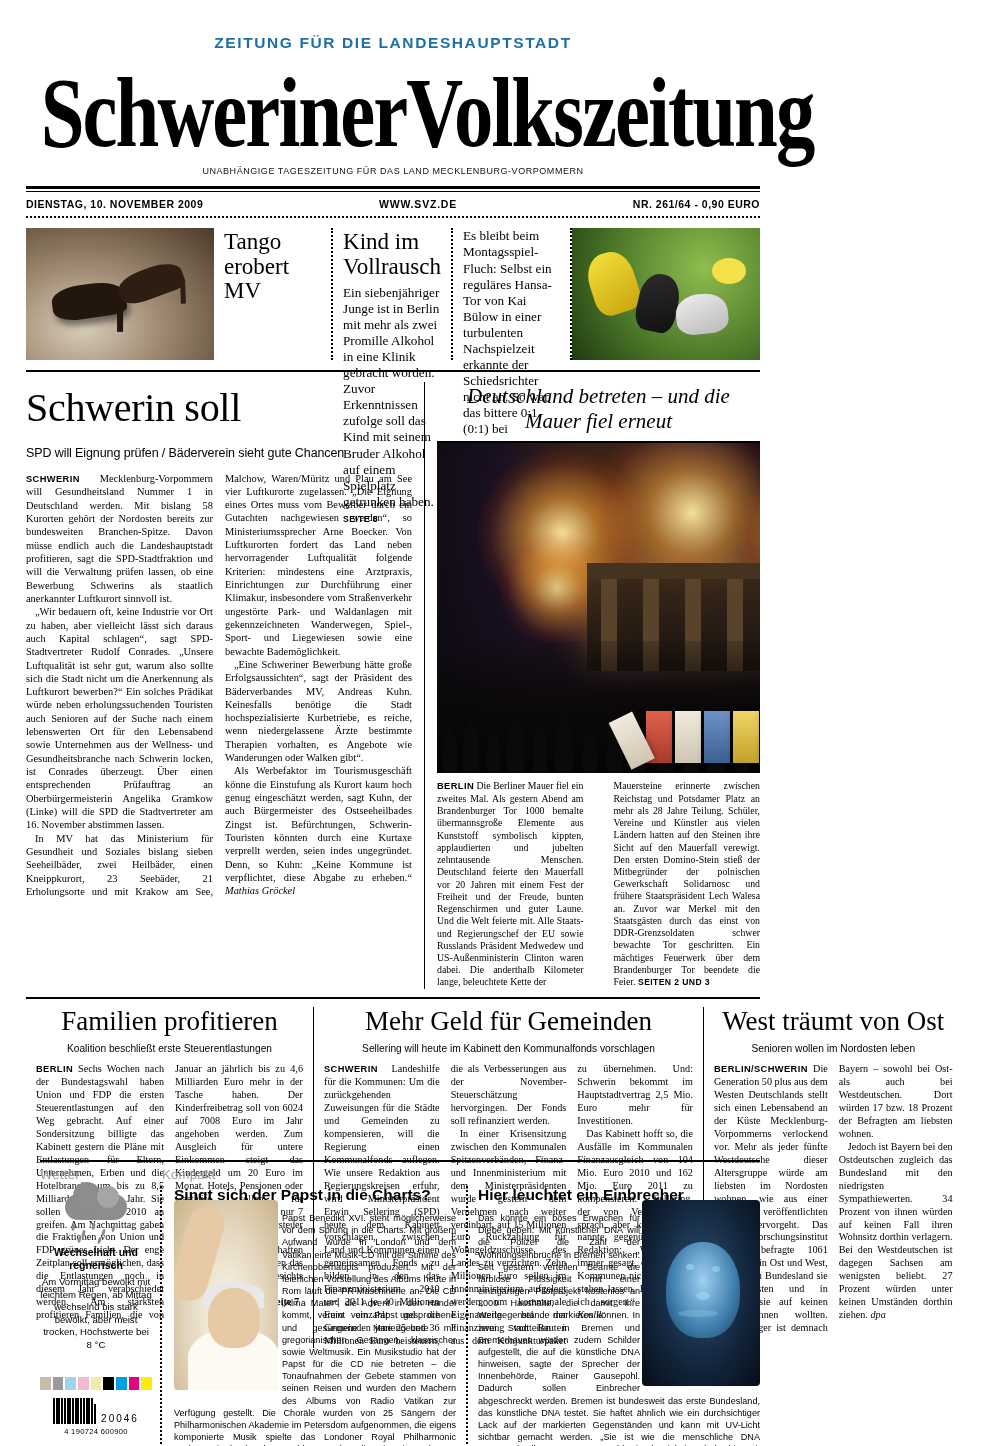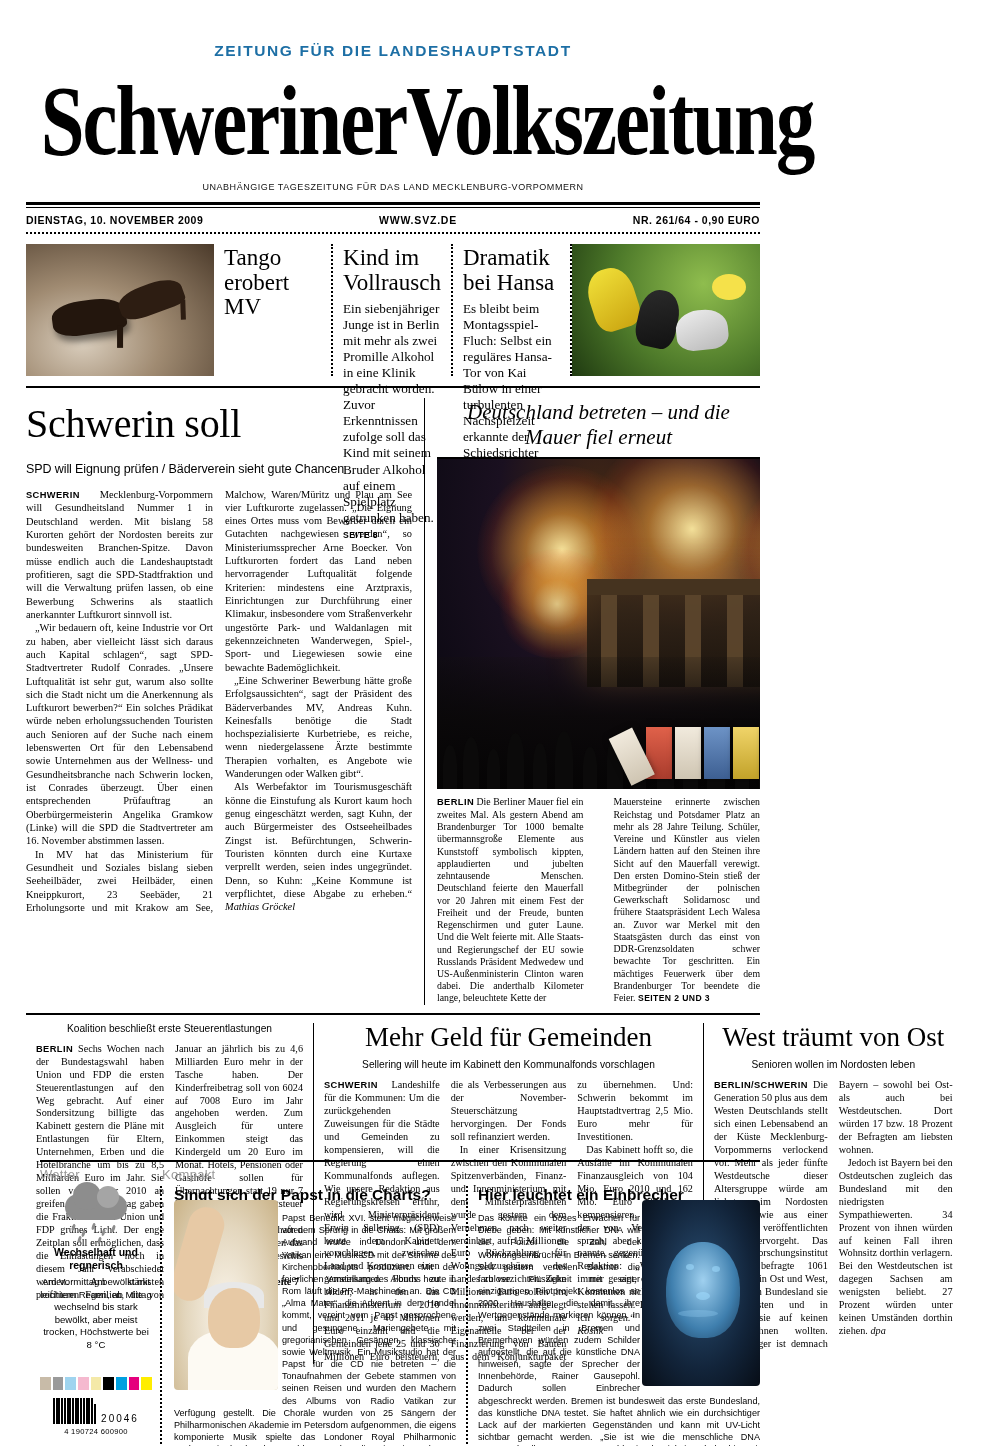--- a/index.html
+++ b/index.html
@@ -14,21 +14,21 @@
     color: #000;
     overflow: hidden;
     position: relative;
   }
   .page {
     width: 786px;
     height: 1446px;
     position: relative;
     background: #fff;
     box-sizing: border-box;
-    padding: 12px 26px;
+    padding: 4px 26px;
   }
 
   
   .kicker {
     text-align: center;
     font-family: "Liberation Sans", sans-serif;
     font-weight: bold;
     font-size: 15.5px;
     letter-spacing: 1.6px;
     color: #1d6fa5;
@@ -44,21 +44,21 @@
     margin-top: 12px;
     transform: scaleY(1.22) scaleX(0.96);
     transform-origin: center top;
     white-space: nowrap;
   }
   .masthead-sub {
     text-align: center;
     font-family: "Liberation Sans", sans-serif;
     font-size: 9px;
     letter-spacing: 0.55px;
-    margin-top: 30px;
+    margin-top: 22px;
     color: #111;
   }
   .rule-thick {
     border-top: 3px solid #000;
     margin-top: 10px;
   }
   .rule-thin {
     border-top: 1px solid #000;
     margin-top: 2px;
   }
@@ -398,21 +398,20 @@
       <div class="shoe shoe2"></div>
     </div>
     <div class="teaser-col">
       <div class="teaser-head">Tango erobert MV</div>
     </div>
     <div class="teaser-col">
       <div class="teaser-head">Kind im Vollrausch</div>
       <div class="teaser-body"><span>Ein siebenjähriger Junge ist in Berlin mit mehr als zwei Promille Alkohol in eine Klinik gebracht worden. Zuvor Erkenntnissen zufolge soll das Kind mit seinem Bruder Alkohol auf einem Spielplatz getrunken haben.</span> <span class="seite">SEITE 8</span></div>
     </div>
     <div class="teaser-col">
-      <div class="teaser-head">Dramatik bei Hansa</div>
       <div class="teaser-body"><span>Es bleibt beim Montagsspiel-Fluch: Selbst ein reguläres Hansa-Tor von Kai Bülow in einer turbulenten Nachspielzeit erkannte der Schiedsrichter nicht an. So war das bittere 0:1 (0:1) bei Alemannia Aachen die vierte Niederlage in Folge.</span> <span class="seite">SEITE 21</span></div>
     </div>
     <div class="teaser-photo sport">
       <div class="sport-fig sf1"></div>
       <div class="sport-fig sf2"></div>
       <div class="sport-fig sf3"></div>
       <div class="sport-fig sf4"></div>
     </div>
   </div>
 
@@ -486,20 +485,21 @@
       <div class="cap-wrap">
         <div><span class="dept">BERLIN</span> <span>Die Berliner Mauer fiel ein zweites Mal. Als gestern Abend am Brandenburger Tor 1000 bemalte übermannsgroße Elemente aus Kunststoff symbolisch kippten, applaudierten und jubelten zehntausende Menschen. Deutschland feierte den Mauerfall vor 20 Jahren mit einem Fest der Freiheit und der Freude, bunten Regenschirmen und guter Laune. Und die Welt feierte mit. Alle Staats- und Regierungschef der EU sowie Russlands Präsident Medwedew und US-Außenministerin Clinton waren dabei. Die anderthalb Kilometer lange, beleuchtete Kette der</span></div>
         <div><span>Mauersteine erinnerte zwischen Reichstag und Potsdamer Platz an mehr als 28 Jahre Teilung. Schüler, Vereine und Künstler aus vielen Ländern hatten auf den Steinen ihre Sicht auf den Mauerfall verewigt. Den ersten Domino-Stein stieß der Mitbegründer der polnischen Gewerkschaft Solidarnosc und frühere Staatspräsident Lech Walesa an. Zuvor war Merkel mit den Staatsgästen durch das einst von DDR-Grenzsoldaten schwer bewachte Tor geschritten. Ein mächtiges Feuerwerk über dem Brandenburger Tor beendete die Feier.</span> <span class="seite">SEITEN 2 UND 3</span></div>
       </div>
     </div>
   </div>
 
   <div class="stories">
 
     <div class="story s1">
+      <h2>Familien profitieren</h2>
       <div class="sub">Koalition beschließt erste Steuerentlastungen</div>
       <div class="cols">
         <p class="first"><span class="dept">BERLIN</span> <span>Sechs Wochen nach der Bundestagswahl haben Union und FDP die ersten Steuerentlastungen auf den Weg gebracht. Auf einer Sondersitzung billigte das Kabinett gestern die Pläne mit Entlastungen für Eltern, Unternehmen, Erben und die Hotelbranche um bis zu 8,5 Milliarden Euro im Jahr. Sie sollen von Januar 2010 an greifen. Am Nachmittag gaben die Fraktionen von Union und FDP grünes Licht. Der enge Zeitplan soll ermöglichen, dass die Entlastungen noch in diesem Jahr verabschiedet werden. Am stärksten profitieren Familien, die von Januar an jährlich bis zu 4,6 Milliarden Euro mehr in der Tasche haben. Der Kinderfreibetrag soll von 6024 auf 7008 Euro im Jahr angehoben werden. Zum Ausgleich für untere Einkommen steigt das Kindergeld um 20 Euro im Monat. Hotels, Pensionen oder Gasthöfe sollen für Übernachtungen statt 19 nur 7 Prozent Mehrwertsteuer zahlen.</span></p>
         <p><span>Verbände, Gewerkschaften und Opposition kritisierten das Steuerpaket angesichts steigender Schulden.</span> <span class="byline">dpa</span></p>
         <p class="first bold-ref">Seite 2: Kommentar / Seite 7</p>
       </div>
     </div>
 
     <div class="story s2">
       <h2>Mehr Geld für Gemeinden</h2>

